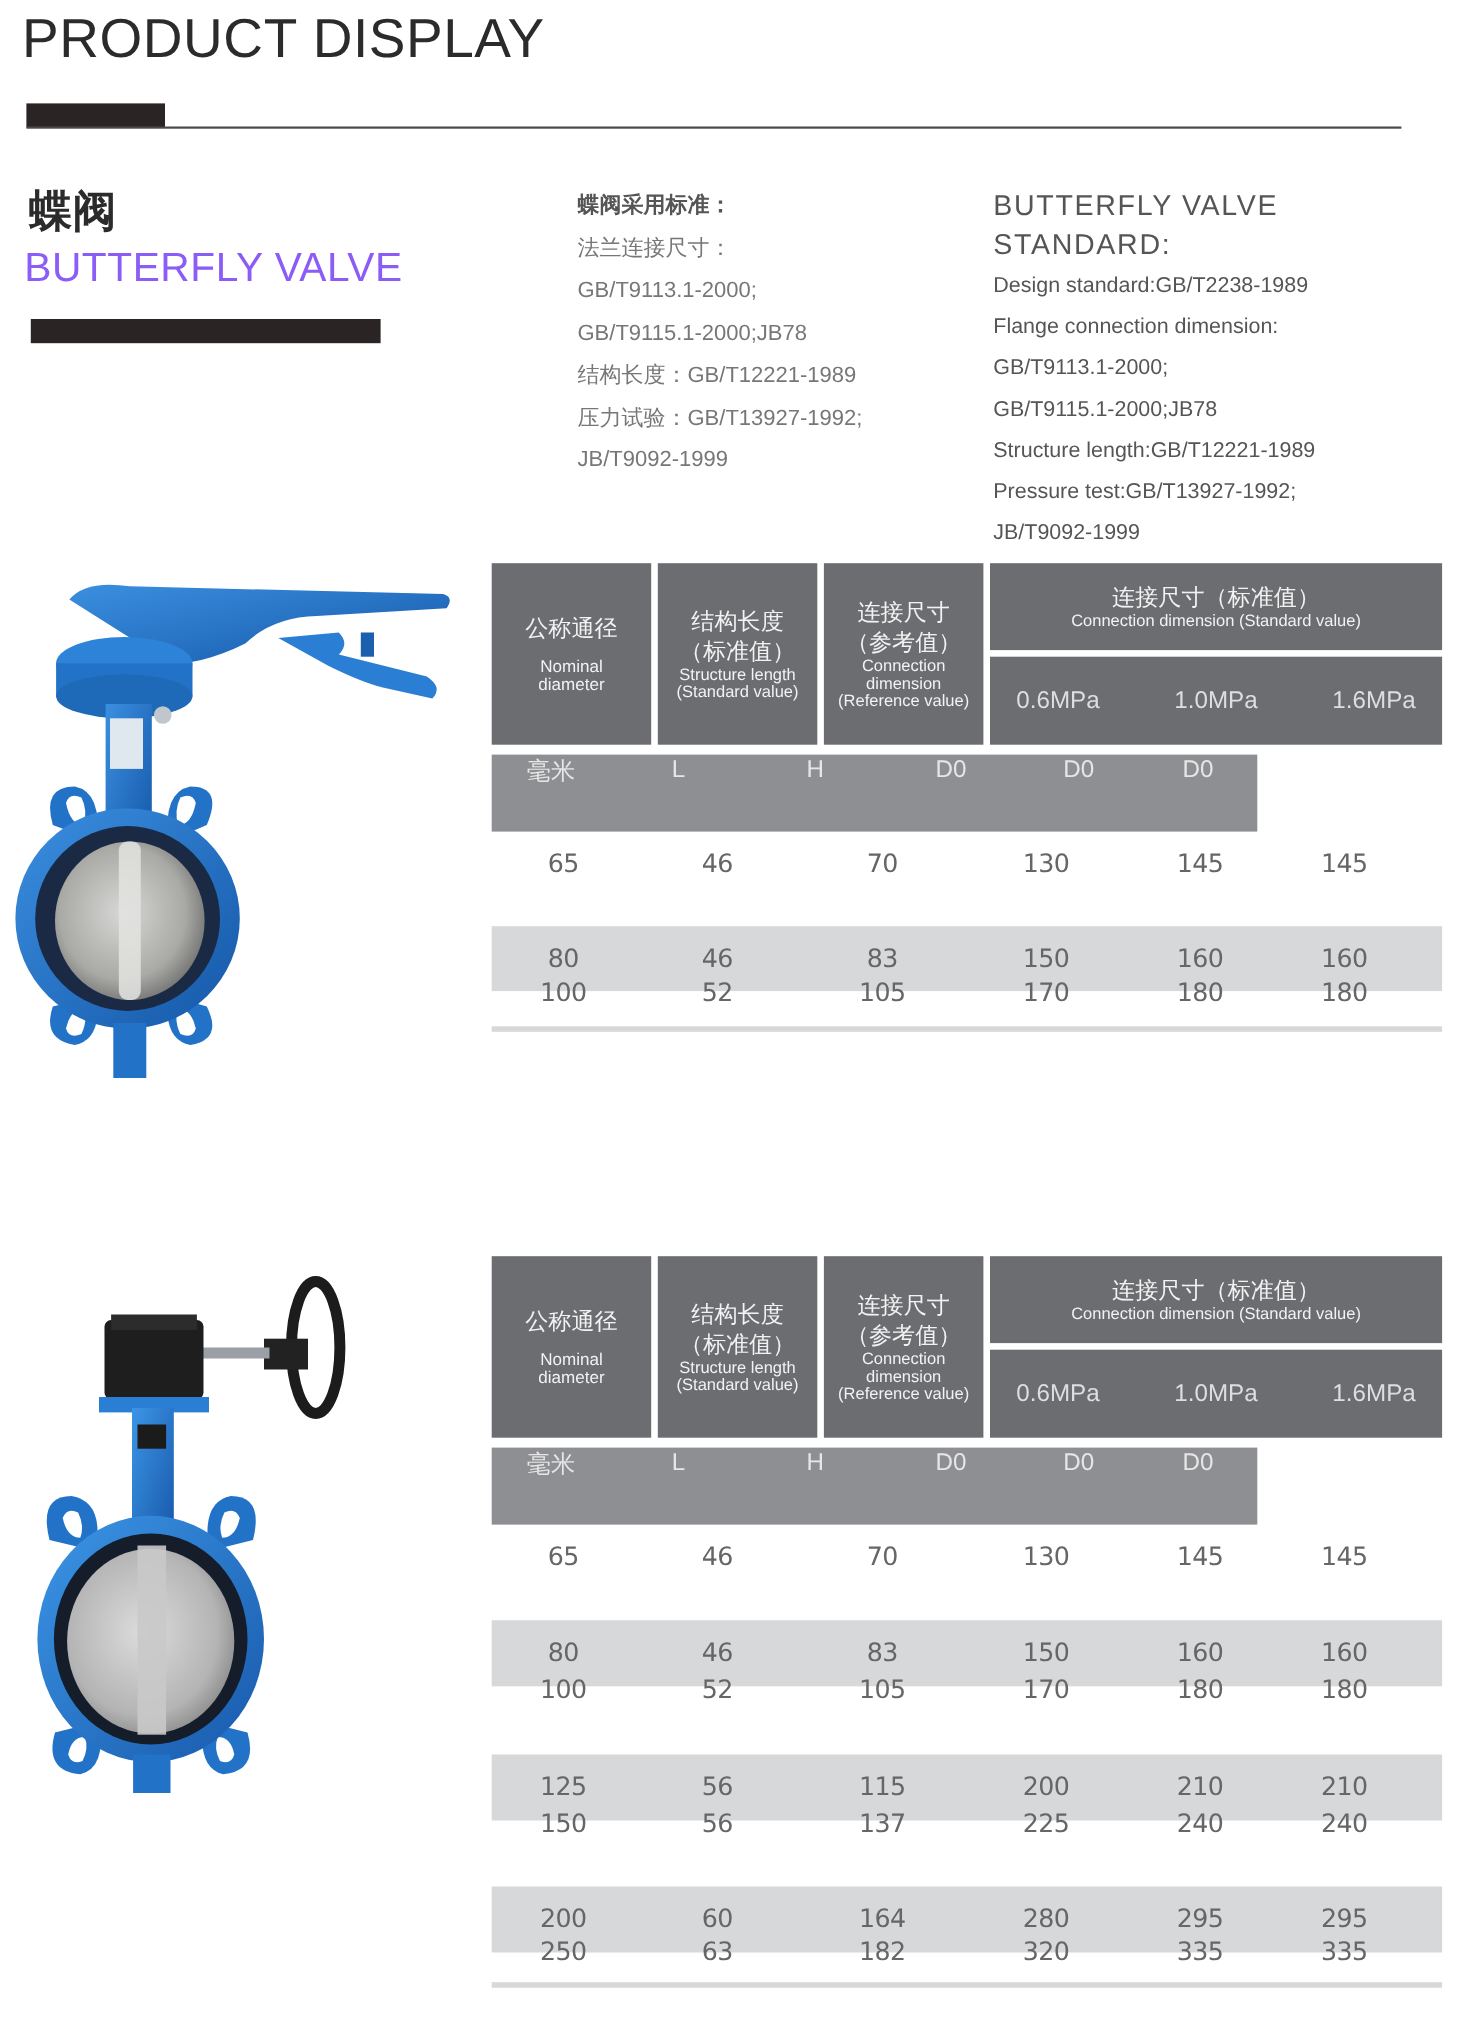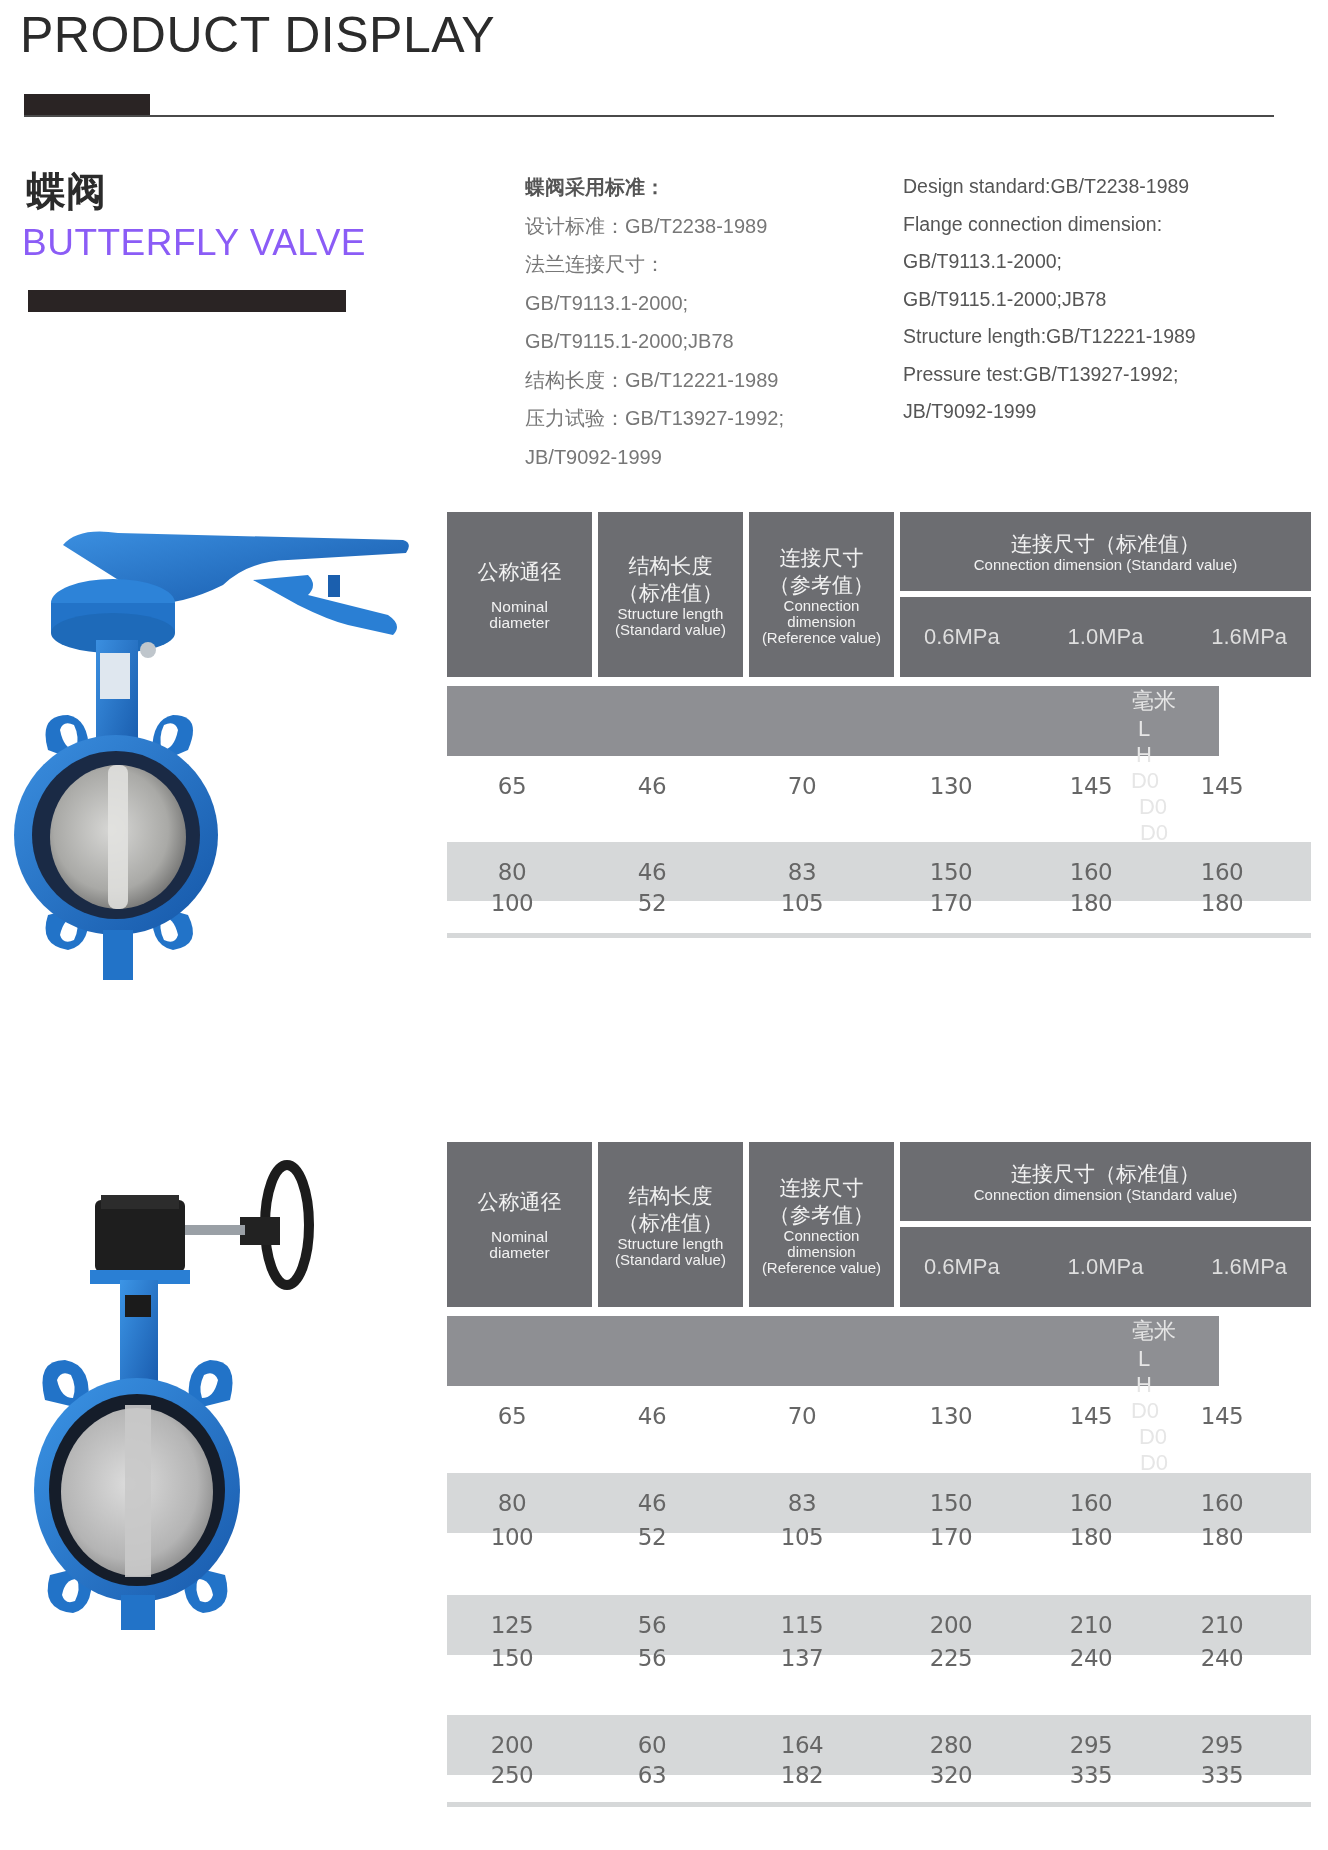--- a/index.html
+++ b/index.html
@@ -20,21 +20,21 @@
   .std-en .head { font-size: 26px; color: #555; letter-spacing: 1.5px; line-height: 36px; margin-bottom: 1px; }
 
   .valve-img { position: absolute; }
 
   .spec-table { position: absolute; left: 447px; width: 864px; }
   .hdr { position: absolute; background: #6c6d71; color: #f2f2f2; text-align: center; display: flex; flex-direction: column; align-items: center; justify-content: center; }
   .hdr .cn { font-size: 21px; line-height: 27px; font-weight: 300; }
   .hdr .en { font-size: 15.5px; line-height: 16.5px; margin-top: 2px; }
   .hdr .en-sm { font-size: 15px; line-height: 16px; }
   .hdr .mpa { display: flex; width: 100%; justify-content: space-around; font-size: 22px; font-weight: 400; color: #dedede; gap: 20px; }
-  .unit-row { position: absolute; left: 0; width: 772px; height: 70px; background: #8e8f93; display: flex; align-items: flex-end; flex-direction: column; }
+  .unit-row { position: absolute; left: 0; width: 696px; height: 70px; background: #8e8f93; display: flex; align-items: flex-start; }
   .unit-row span { color: #e6e6e6; font-size: 22px; font-weight: 300; text-align: center; }
   .data-row { position: absolute; left: 0; width: 864px; display: flex; align-items: center; }
   .data-row.alt { background: #d6d8d9; margin-top: 27px; }
   .data-row span { color: #666; font-size: 23px; text-align: center; font-family: "DejaVu Sans", sans-serif; font-weight: 400; letter-spacing: -0.5px; }
   .table-foot { position: absolute; left: 0; width: 864px; height: 5px; background: #d6d8d9; }
 
   .c0 { width: 130px; } .c1 { width: 150px; } .c2 { width: 150px; }
   .c3 { width: 148px; } .c4 { width: 132px; } .c5 { width: 130px; }
 </style>
 </head>
@@ -43,30 +43,30 @@
 <div class="page-title">PRODUCT DISPLAY</div>
 <div class="title-bar-thick"></div>
 <div class="title-rule"></div>
 
 <div class="product-cn">蝶阀</div>
 <div class="product-en">BUTTERFLY VALVE</div>
 <div class="product-bar"></div>
 
 <div class="std-cn">
   <div class="head">蝶阀采用标准：</div>
-  <div>设计标准：GB/T2238-1989</div>
   <div>法兰连接尺寸：</div>
   <div>GB/T9113.1-2000;</div>
   <div>GB/T9115.1-2000;JB78</div>
   <div>结构长度：GB/T12221-1989</div>
   <div>压力试验：GB/T13927-1992;</div>
   <div>JB/T9092-1999</div>
 </div>
 
 <div class="std-en">
+  <div class="head">BUTTERFLY VALVE STANDARD:</div>
   <div>Design standard:GB/T2238-1989</div>
   <div>Flange connection dimension:</div>
   <div>GB/T9113.1-2000;</div>
   <div>GB/T9115.1-2000;JB78</div>
   <div>Structure length:GB/T12221-1989</div>
   <div>Pressure test:GB/T13927-1992;</div>
   <div>JB/T9092-1999</div>
 </div>
 
 <svg class="valve-img" style="left:8px; top:525px;" width="410" height="460" viewBox="0 0 410 460">

